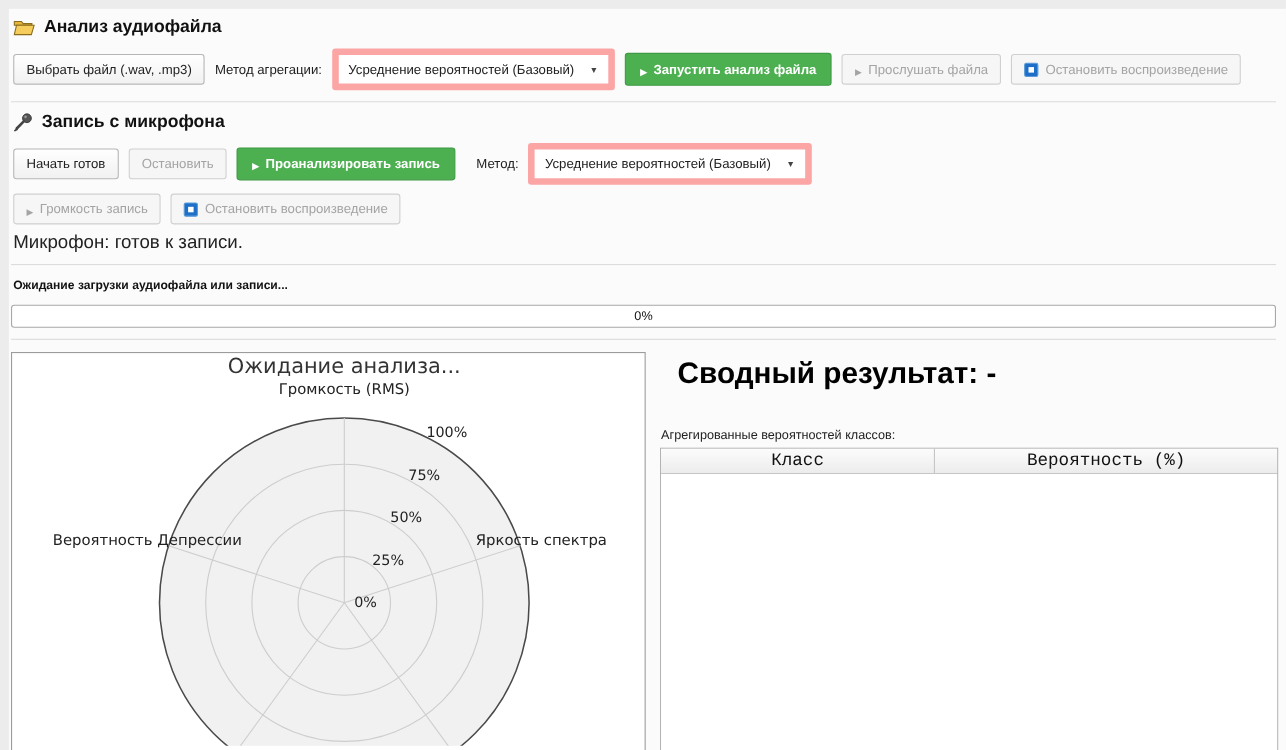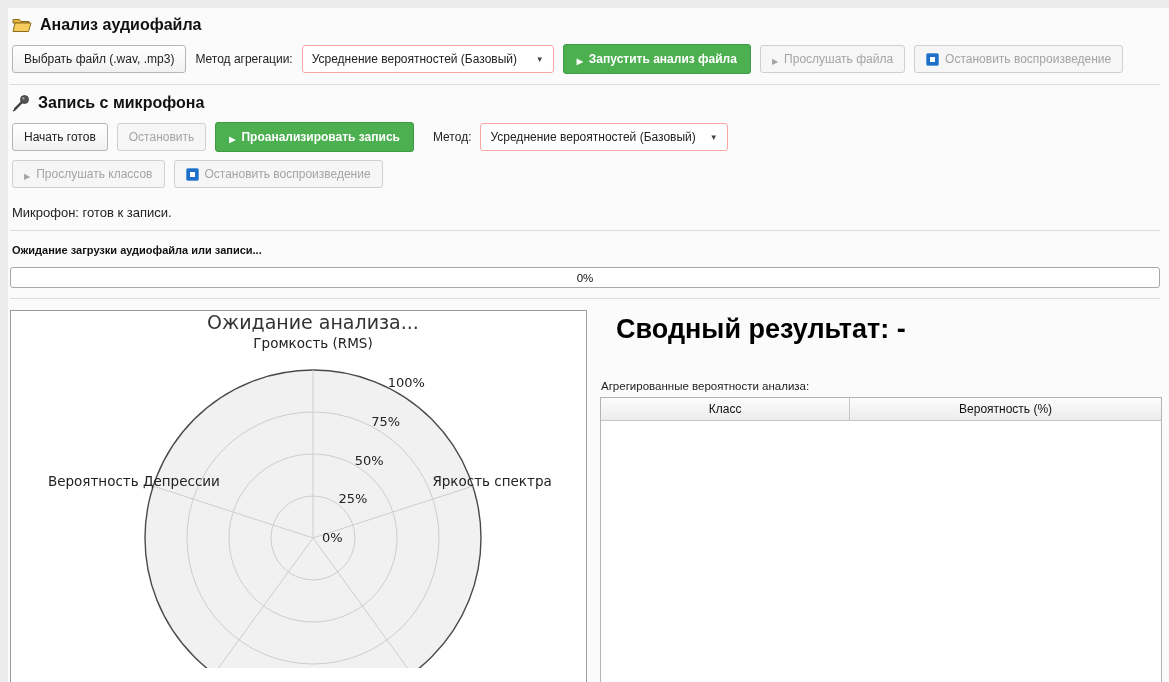--- a/index.html
+++ b/index.html
@@ -39,27 +39,27 @@
   .stop-ico {
     width:13px; height:13px; border-radius:2px;
     background:#1e6fc8; border:1px solid #5b9bd8;
     display:inline-flex; align-items:center; justify-content:center; flex:none;
   }
   .stop-ico span { width:5px; height:5px; background:#fff; display:block; }
 
   .combo {
     display:inline-flex; align-items:center; justify-content:space-between;
     min-width:252px; padding:6px 9px; font-size:12px; color:#222;
-    border:1px solid #fca5a5; border-radius:3px; background:#fff; white-space:nowrap;
+    border:6px solid #fca5a5; border-radius:3px; background:#fff; white-space:nowrap;
   }
   .combo .arr { font-size:8px; color:#444; margin-left:14px; }
 
   .hr { height:1px; background:#dcdcdc; margin:10px 9px 9px 0; }
 
-  .status-line { font-size:13px; color:#222; margin:17px 0 0 2px; }
+  .status-line { font-size:17px; color:#222; margin:6px 0 0 2px; }
   .wait-line { font-size:11px; font-weight:bold; color:#111; margin:13px 0 11px 2px; }
 
   .progress {
     height:21px; margin:0 9px 0 0;
     border:1px solid #a8a8a8; border-radius:3px; background:#fff;
     display:flex; align-items:center; justify-content:center;
     font-size:11.5px; color:#111;
   }
 
   .main { display:flex; align-items:stretch; margin-top:11px; height:394px; }
@@ -67,21 +67,21 @@
   .chart-panel svg { display:block; }
 
   .right-panel { margin-left:13px; width:562px; display:flex; flex-direction:column; }
   .result-title { font-size:27px; font-weight:800; margin:4px 0 35px 16px; color:#000; }
   .result-sub { font-size:11.5px; color:#222; margin:0 0 5px 1px; }
 
   .table { border:1px solid #b3b3b3; display:flex; flex-direction:column; flex:1; }
   .thead {
     display:flex; height:23px; align-items:flex-start;
     background:linear-gradient(#fcfcfc,#ececec);
-    border-bottom:1px solid #c6c6c6; font-size:12px; color:#111;
+    border-bottom:1px solid #c6c6c6; font-size:16px; color:#111;font-family:Liberation Mono, monospace;
   }
   .th { text-align:center; }
   .th.c1 { flex:0 0 44.5%; border-right:1px solid #c6c6c6; height:100%; line-height:22px; }
   .th.c2 { flex:1; height:100%; line-height:22px; }
   .tbody { background:#fff; flex:1; }
 
   .ico-svg { display:block; flex:none; }
 </style>
 </head>
 <body>
@@ -147,21 +147,21 @@
     <span class="lbl" style="margin-left:10px;">Метод:</span>
     <div class="combo" style="min-width:240px;">
       <span>Усреднение вероятностей (Базовый)</span>
       <span class="arr">▼</span>
     </div>
   </div>
 
   <div class="toolbar" style="margin-top:8px;">
     <button class="btn disabled">
       <span class="play-ico">▶</span>
-      <span>Прослушать классов</span>
+      <span>Громкость запись</span>
     </button>
     <button class="btn disabled">
       <span class="stop-ico">
           <span></span>
         </span>
       <span>Остановить воспроизведение</span>
     </button>
   </div>
 
   <div class="status-line">Микрофон: готов к записи.</div>
@@ -194,21 +194,21 @@
           <text x="360.2321221896485" y="115.01638846499253" font-size="13" fill="#222" text-anchor="start" font-family="&quot;DejaVu Sans&quot;, sans-serif">75%</text>
           <text x="376.642829586198" y="76.35518461999004" font-size="13" fill="#222" text-anchor="start" font-family="&quot;DejaVu Sans&quot;, sans-serif">100%</text>
           <text x="302" y="37" font-size="13.5" fill="#222" text-anchor="middle" font-family="&quot;DejaVu Sans&quot;, sans-serif">Громкость (RMS)</text>
           <text x="481.0922859657179" y="174.75890702375958" font-size="13.5" fill="#222" text-anchor="middle" font-family="&quot;DejaVu Sans&quot;, sans-serif">Яркость спектра</text>
           <text x="122.90771403428207" y="174.75890702375955" font-size="13.5" fill="#222" text-anchor="middle" font-family="&quot;DejaVu Sans&quot;, sans-serif">Вероятность Депрессии</text>
         </svg>
     </div>
 
     <div class="right-panel">
       <h2 class="result-title">Сводный результат: -</h2>
-      <div class="result-sub">Агрегированные вероятности анализа:</div>
+      <div class="result-sub">Агрегированные вероятностей классов:</div>
       <div class="table">
         <div class="thead">
           <div class="th c1">Класс</div>
           <div class="th c2">Вероятность (%)</div>
         </div>
         <div class="tbody"></div>
       </div>
     </div>
   </div>
 

